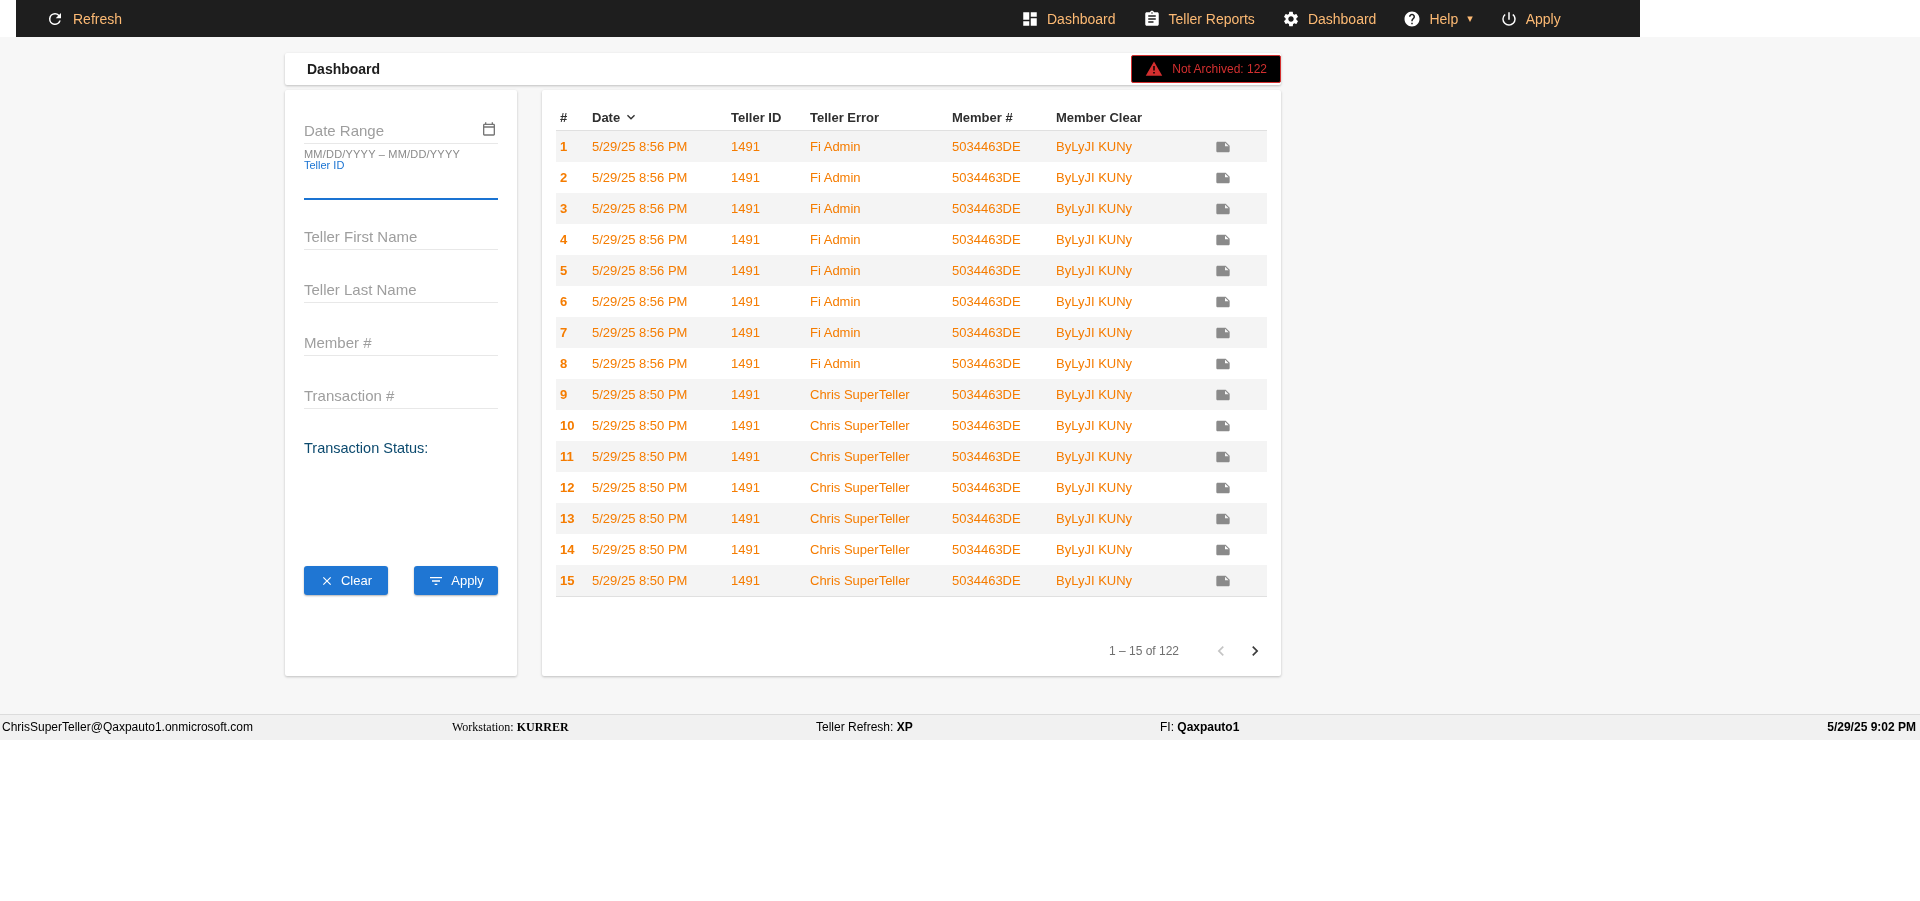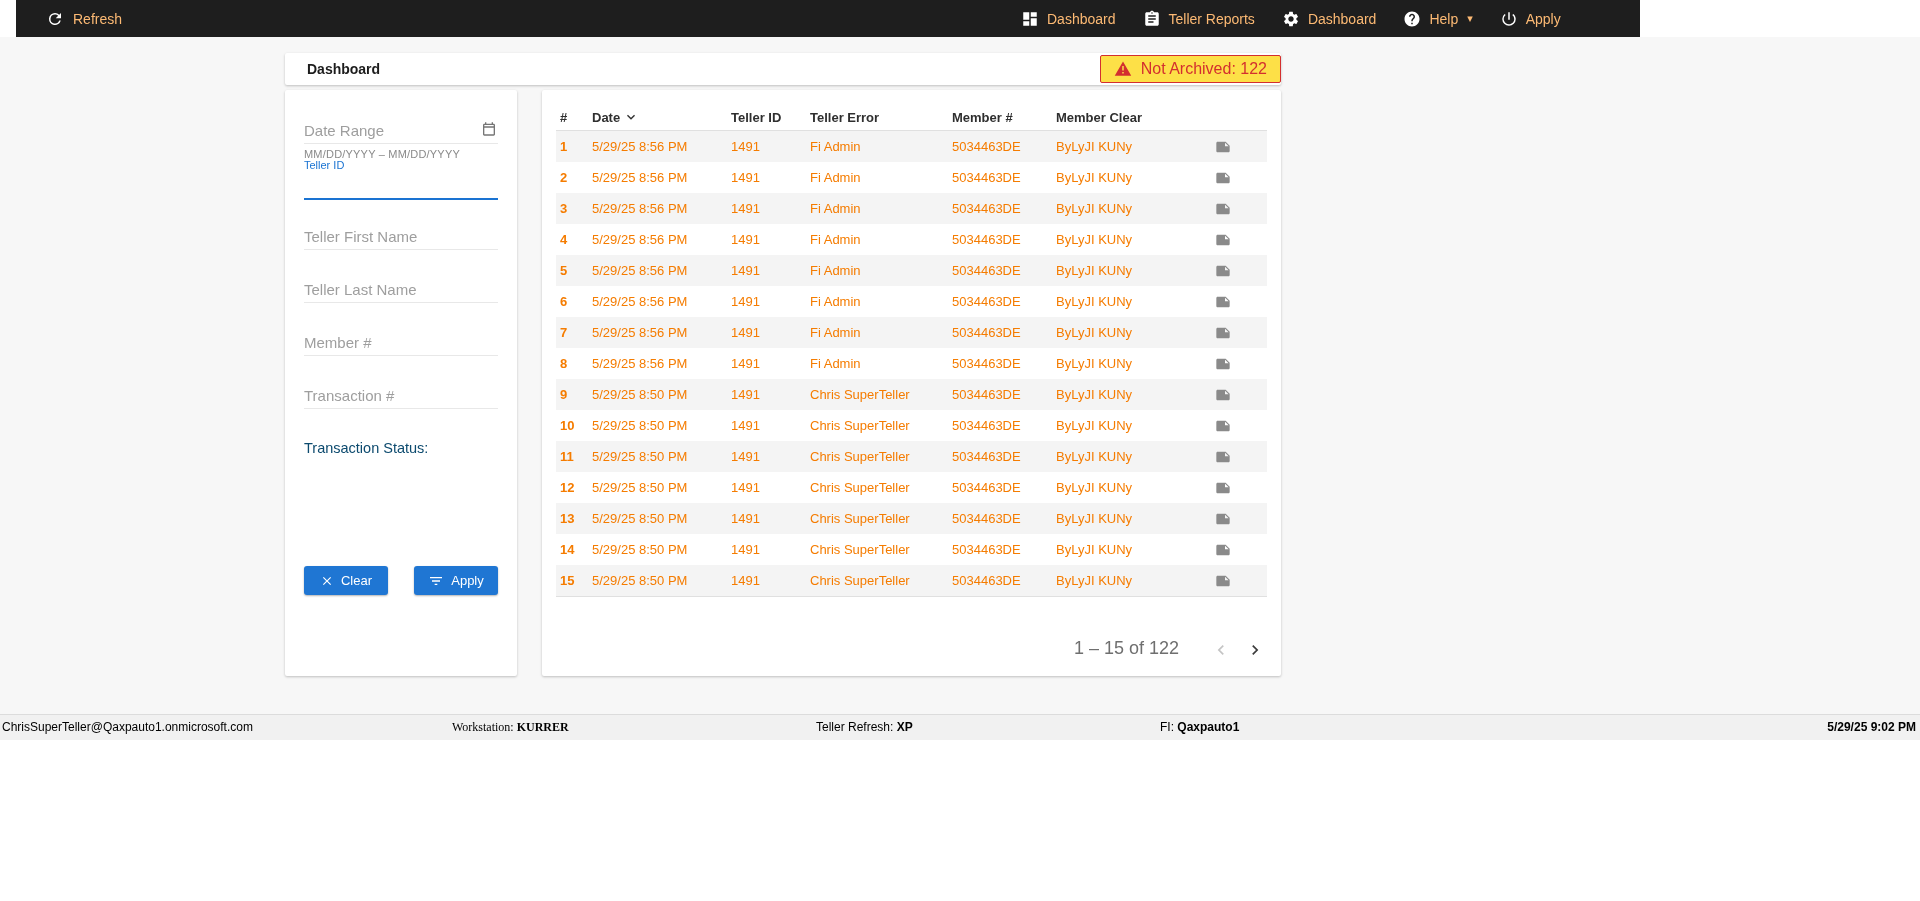--- a/index.html
+++ b/index.html
@@ -38,23 +38,23 @@
   }
 
   
   .header-card { left:285px; top:16px; width:996px; height:32px; }
   .page-title {
     position:absolute; left:22px; top:0; line-height:32px;
     font-size:14px; font-weight:bold; color:#1c1c1c;
   }
   .badge {
     position:absolute; right:0; top:2px; height:28px;
-    border:1px solid #d32f2f; background:#fde047; border-radius:2px;
+    border:1px solid #d32f2f; background:#000000; border-radius:2px;
     display:flex; align-items:center; gap:9px; padding:0 13px;
-    color:#d32f2f; font-size:16px; cursor:pointer;
+    color:#d32f2f; font-size:12px; cursor:pointer;
   }
 
   
   .filter-card { left:285px; top:53px; width:232px; height:586px; }
   .finput {
     width:100%; height:100%; border:none; border-bottom:1px solid #e8e8e8;
     outline:none; font-size:15px; color:#333; background:transparent;
     padding:0; font-family:"Liberation Sans", sans-serif;
   }
   .finput::placeholder { color:#9e9e9e; opacity:1; }
@@ -105,21 +105,21 @@
   .sort-icon { margin-left:3px; }
   .tbody { border-bottom:1px solid #e0e0e0; }
   .trow { height:31px; align-items:center; font-size:13px; color:#f57c00; cursor:pointer; }
   .trow.alt { background:#f4f4f4; }
   .col-num { font-weight:bold; }
   .icon-cell { display:flex; align-items:center; }
   .icon-cell svg { cursor:pointer; }
 
   .pagination {
     position:absolute; right:14px; top:548px; height:26px;
-    display:flex; font-size:18px; color:#6f6f6f;
+    display:flex; align-items:center; font-size:12px; color:#6f6f6f;
   }
   .page-range { margin-right:30px; }
   .page-btn { width:24px; height:24px; display:flex; align-items:center; justify-content:center; cursor:pointer; }
   .page-btn + .page-btn { margin-left:10px; }
 
   
   .footer {
     position:absolute; top:714px; left:0; width:1920px; height:26px;
     background:#f1f1f1; border-top:1px solid #dcdcdc;
     font-size:12px; color:#000;

